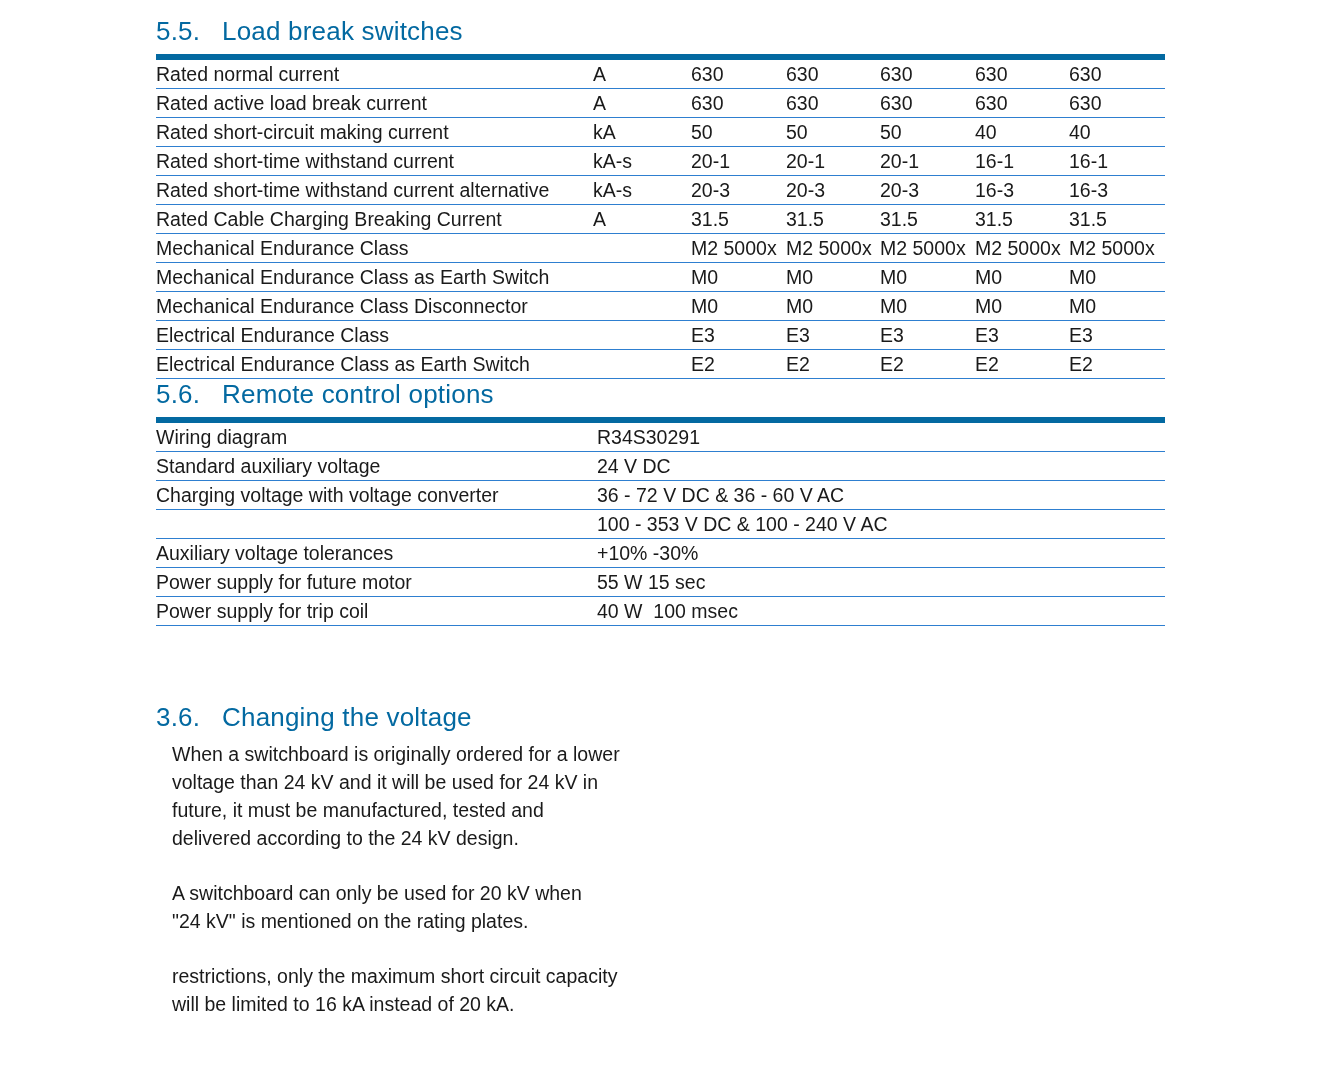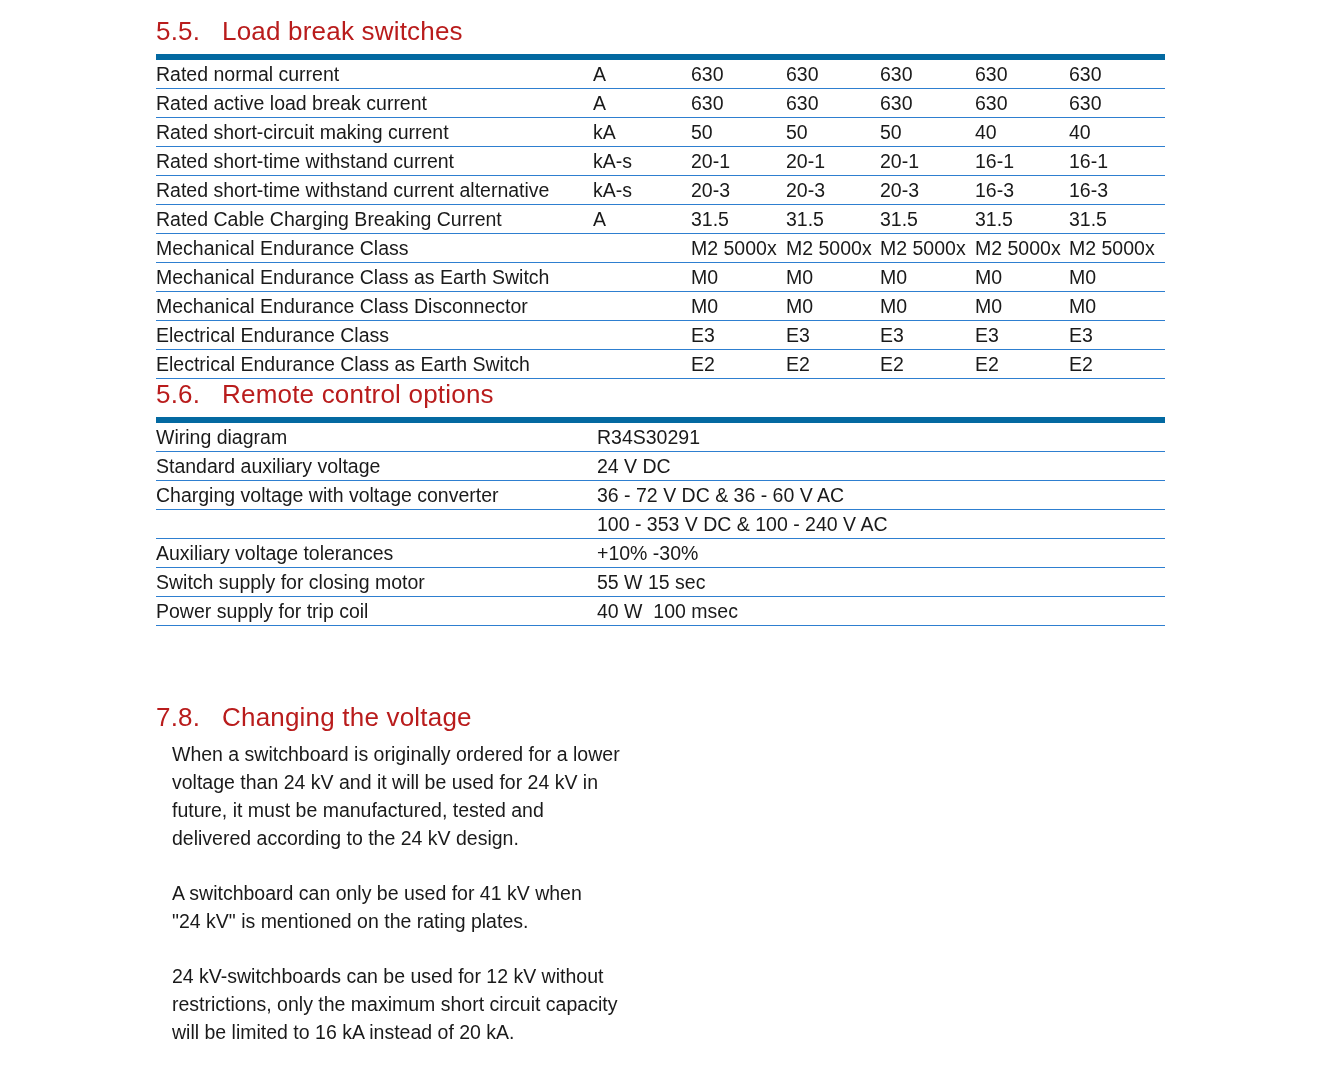--- a/index.html
+++ b/index.html
@@ -19,21 +19,21 @@
     width: 1323px;
     height: 1081px;
     padding: 16px 158px 0 156px;
   }
   .content { width: 1009px; }
 
   h2.sec-heading {
     margin: 0;
     font-size: 26px;
     font-weight: normal;
-    color: #b91c1c;
+    color: #0369a1;
     line-height: 30px;
     letter-spacing: 0.2px;
   }
   .sec-num { display: inline-block; width: 66px; }
 
   table.spec {
     border-collapse: collapse;
     table-layout: fixed;
     width: 1009px;
     border-top: 6px solid #0369a1;
@@ -208,48 +208,47 @@
             </tr>
             <tr>
               <td></td>
               <td>100 - 353 V DC &amp; 100 - 240 V AC</td>
             </tr>
             <tr>
               <td>Auxiliary voltage tolerances</td>
               <td>+10% -30%</td>
             </tr>
             <tr>
-              <td>Switch supply for closing motor</td>
+              <td>Power supply for future motor</td>
               <td>55 W 15 sec</td>
             </tr>
             <tr>
               <td>Power supply for trip coil</td>
               <td>40 W  100 msec</td>
             </tr>
           </tbody>
       </table>
     </section>
 
     <section id="sec-57">
       <h2 class="sec-heading">
-        <span class="sec-num">7.8.</span><span class="sec-title">Changing the voltage</span>
+        <span class="sec-num">3.6.</span><span class="sec-title">Changing the voltage</span>
       </h2>
       <div class="paragraphs" id="p57">
           <p>
             <span class="line" style="display:block">When a switchboard is originally ordered for a lower</span>
             <span class="line" style="display:block">voltage than 24 kV and it will be used for 24 kV in</span>
             <span class="line" style="display:block">future, it must be manufactured, tested and</span>
             <span class="line" style="display:block">delivered according to the 24 kV design.</span>
           </p>
           <p>
-            <span class="line" style="display:block">A switchboard can only be used for 41 kV when</span>
+            <span class="line" style="display:block">A switchboard can only be used for 20 kV when</span>
             <span class="line" style="display:block">"24 kV" is mentioned on the rating plates.</span>
           </p>
           <p>
-            <span class="line" style="display:block">24 kV-switchboards can be used for 12 kV without</span>
             <span class="line" style="display:block">restrictions, only the maximum short circuit capacity</span>
             <span class="line" style="display:block">will be limited to 16 kA instead of 20 kA.</span>
           </p>
         </div>
     </section>
 
   </div>
 </div>
 
 </body></html>

